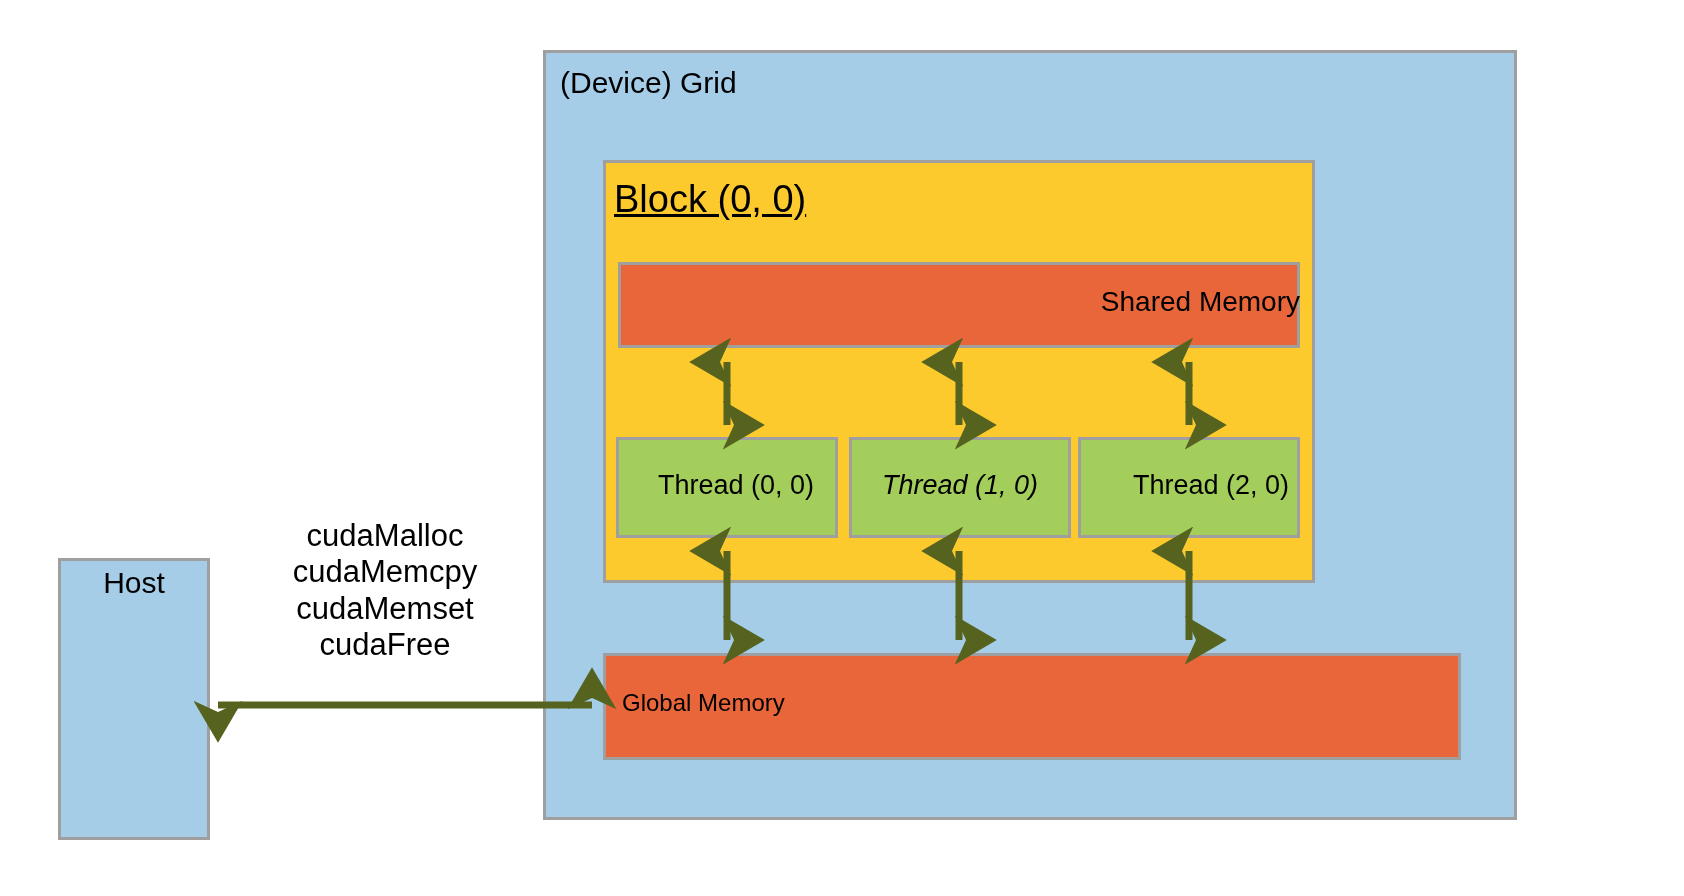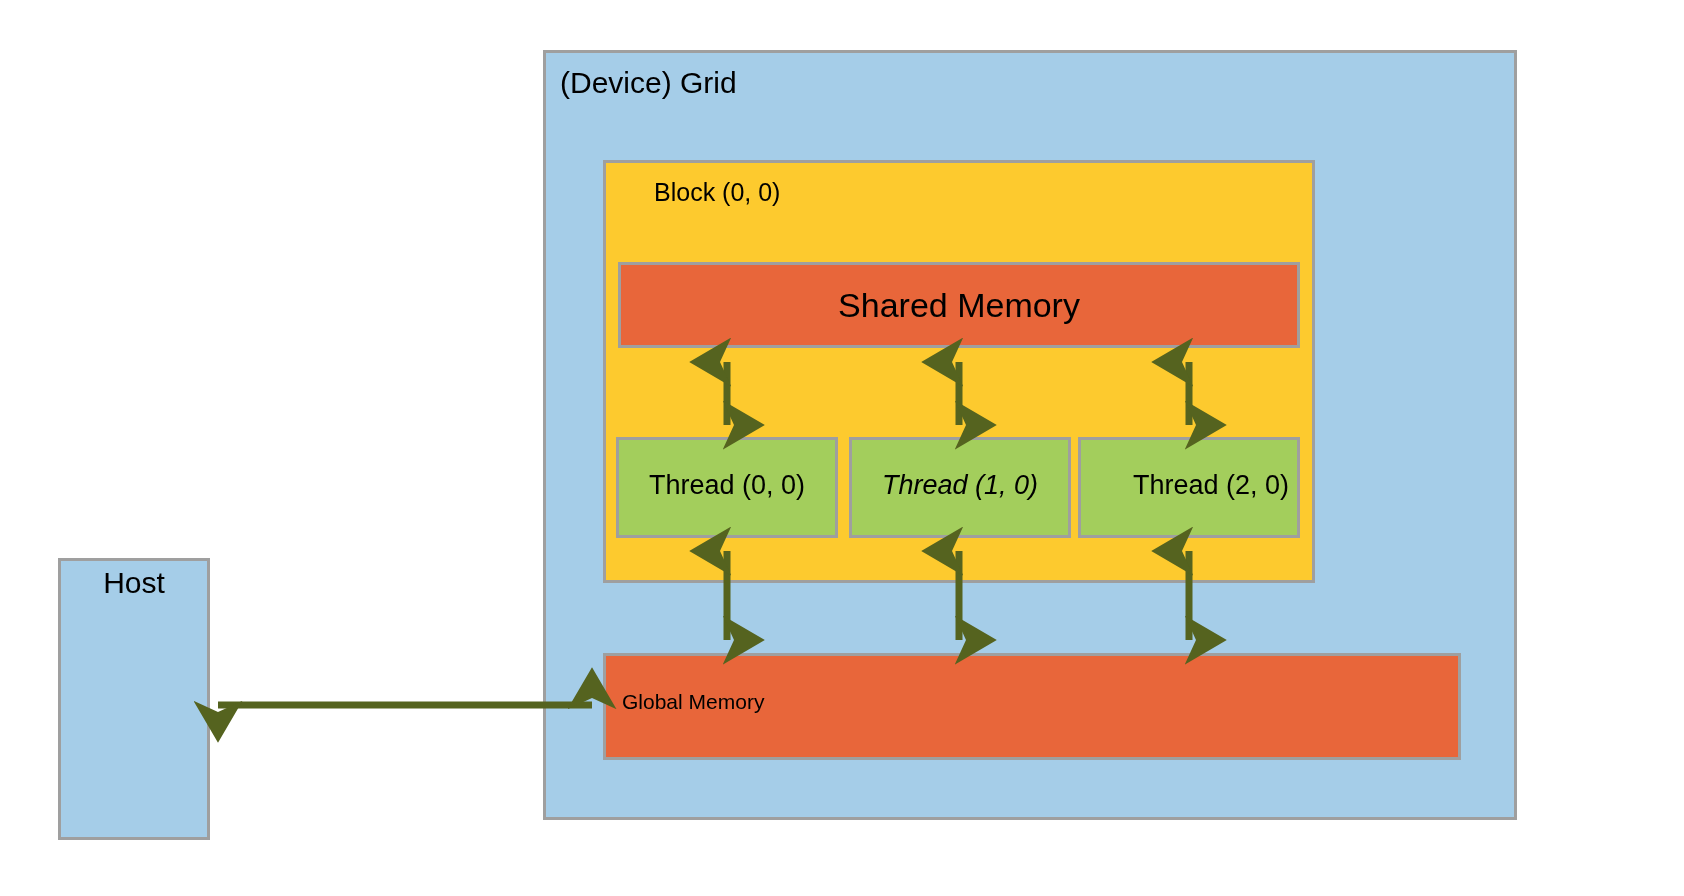--- a/index.html
+++ b/index.html
@@ -9,39 +9,39 @@
 
   .box{position:absolute;box-sizing:border-box;border:3px solid #9f9f9f;}
   .lbl{position:absolute;white-space:nowrap;line-height:1;}
 
   
   #grid{left:543px;top:50px;width:974px;height:770px;background:#a5cde8;}
   #grid-label{left:560px;top:68px;font-size:30px;}
 
   
   #block{left:603px;top:160px;width:712px;height:423px;background:#fdca2e;}
-  #block-label{left:654px;top:180px;font-size:25px;}
+  #block-label{left:614px;top:180px;font-size:38px;text-decoration:underline;}
 
   
   #shared{left:618px;top:262px;width:682px;height:86px;background:#e8663a;}
-  #shared-label{left:618px;top:288px;width:682px;text-align:center;font-size:34px;}
+  #shared-label{left:618px;top:288px;width:682px;text-align:right;font-size:28px;}
 
   
   .thread{top:437px;width:222px;height:101px;background:#a3ce5c;}
   #thread0{left:616px;}
   #thread1{left:849px;}
   #thread2{left:1078px;}
   .thread-label{top:472px;width:222px;text-align:center;font-size:27px;}
-  #thread0-label{left:616px;}
+  #thread0-label{left:616px;padding-left:9px;}
   #thread1-label{left:849px;font-style:italic;}
   #thread2-label{left:1078px;margin-left:22px;}
 
   
   #global{left:603px;top:653px;width:858px;height:107px;background:#e8663a;}
-  #global-label{left:622px;top:691px;font-size:21px;}
+  #global-label{left:622px;top:691px;font-size:24px;}
 
   
   #host{left:58px;top:558px;width:152px;height:282px;background:#a5cde8;}
   #host-label{left:58px;top:568px;width:152px;text-align:center;font-size:30px;}
 
   
   #api{left:265px;top:518px;width:240px;text-align:center;font-size:31px;line-height:1.17;}
   #api div{white-space:nowrap;}
 
   
@@ -70,20 +70,26 @@
 
   <div class="box thread" id="thread2"></div>
   <div class="lbl thread-label" id="thread2-label">Thread (2, 0)</div>
 
   <div class="box" id="global"></div>
   <div class="lbl" id="global-label">Global Memory</div>
 
   <div class="box" id="host"></div>
   <div class="lbl" id="host-label">Host</div>
 
+  <div class="lbl" id="api">
+    <div>cudaMalloc</div>
+    <div>cudaMemcpy</div>
+    <div>cudaMemset</div>
+    <div>cudaFree</div>
+  </div>
 
   <svg id="arrows" viewBox="0 0 1684 896">
     <defs>
       <marker id="ah-up" markerWidth="7" markerHeight="6" refX="3.5" refY="5.4" orient="auto-start-reverse" markerUnits="strokeWidth">
         <path d="M3.5,0 L7,6 L3.5,4.4 L0,6 Z" fill="#55631f"></path>
       </marker>
       <marker id="ah-dn" markerWidth="7" markerHeight="6" refX="3.5" refY="5.4" orient="auto" markerUnits="strokeWidth">
         <path d="M3.5,0 L7,6 L3.5,4.4 L0,6 Z" fill="#55631f"></path>
       </marker>
       <marker id="ah-l" markerWidth="7" markerHeight="6" refX="3.5" refY="5.4" orient="auto-start-reverse" markerUnits="strokeWidth">

